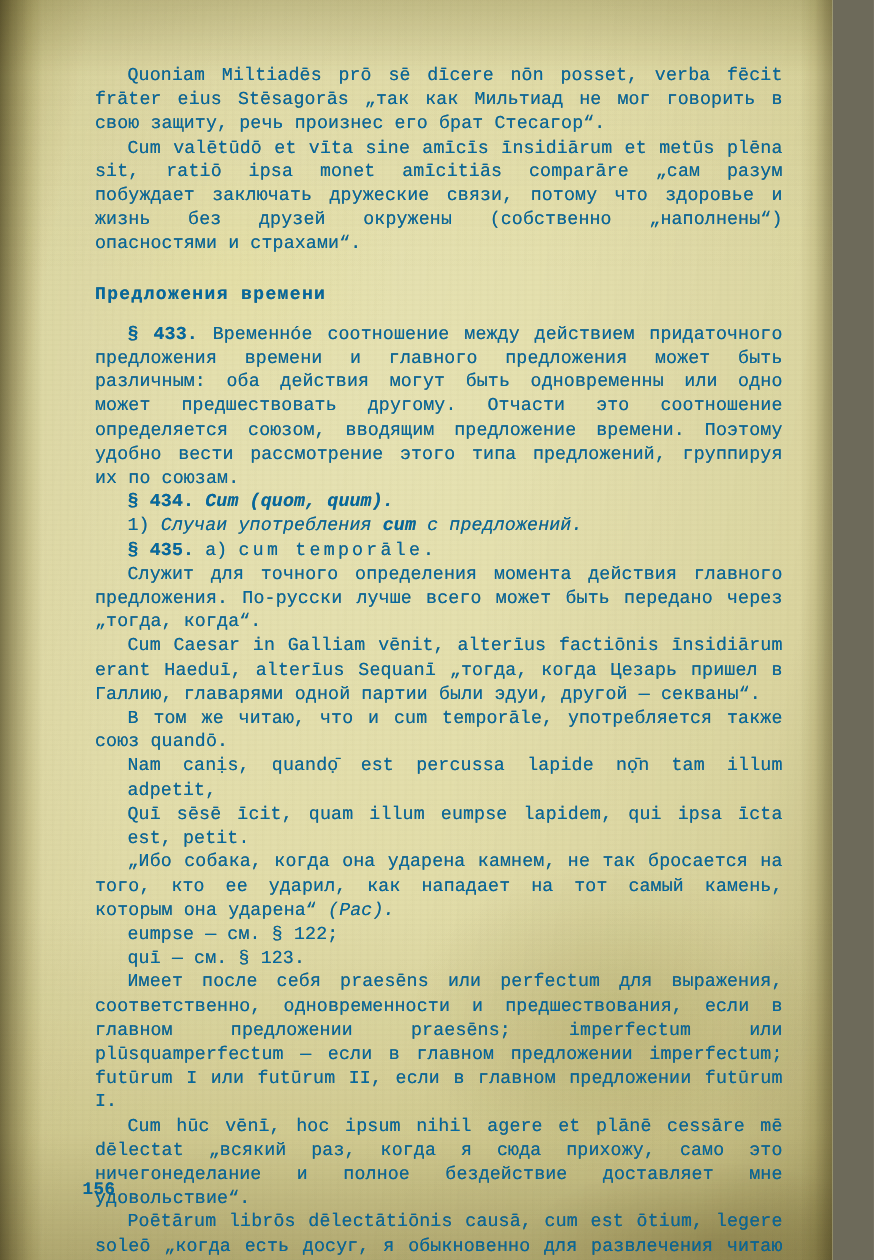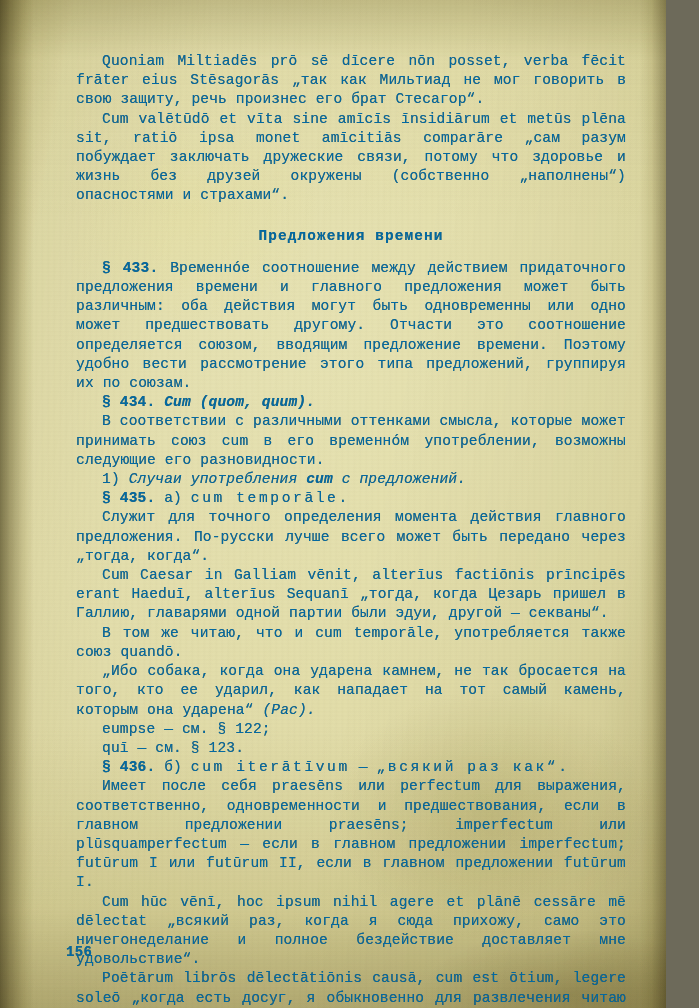--- a/index.html
+++ b/index.html
@@ -102,21 +102,20 @@
     margin: 0;
     text-indent: 26px;
     text-align: justify;
   }
   .para.hang { text-indent: 0; padding-left: 26px; }
   .gap-med { height: 13px; }
   .gap-large { height: 21px; }
 
   .section-heading {
     margin: 0;
-    text-align: center;
     font-weight: bold;
     font-size: 14.4px;
     letter-spacing: 1.1px;
   }
   .it  { font-style: italic; }
   .bi { font-weight: bold; font-style: italic; }
   .spaced { letter-spacing: 2.6px; }
   .sect-sign { font-weight: bold; margin-top: 44px; }
 
   .page-number {
@@ -158,45 +157,43 @@
 
     <p class="section-heading">Предложения времени</p>
 
     <div class="gap-med"></div>
 
     <p class="para"><span class="sect-sign">§ 433.</span><span> </span><span>Временнóе соотношение между действием придаточного предложения времени и главного предложения может быть различным: оба действия могут быть одновременны или одно может предшествовать другому. Отчасти это соотношение определяется союзом, вводящим предложение времени. Поэтому удобно вести рассмотрение этого типа предложений, группируя их по союзам.</span></p>
 
     <p class="para"><span class="sect-sign">§ 434.</span>
       <span class="bi">Cum (quom, quum).</span></p>
 
-    <p class="para">В соответствии с различными оттенками смысла, которые может принимать союз cum в его временнóм употреблении, возможны следующие его разновидности.</p>
 
     <p class="para"><span>1)</span>
       <span class="it">Случаи употребления </span><span class="bi">cum</span><span class="it"> с предложений.</span></p>
 
     <p class="para"><span class="sect-sign">§ 435.</span>
       <span>а)</span>
       <span class="spaced">cum temporāle</span><span>.</span></p>
 
     <p class="para">Служит для точного определения момента действия главного предложения. По-русски лучше всего может быть передано через „тогда, когда“.</p>
 
-    <p class="para"><span>Cum Caesar in Galliam vēnit, alterīus factiōnis prīncipēs erant Haeduī, alterīus Sequanī </span><span>„тогда, когда Цезарь пришел в Галлию, главарями одной партии были эдуи, другой — секваны“.</span></p>
+    <p class="para"><span>Cum Caesar in Galliam vēnit, alterīus factiōnis īnsidiārum erant Haeduī, alterīus Sequanī </span><span>„тогда, когда Цезарь пришел в Галлию, главарями одной партии были эдуи, другой — секваны“.</span></p>
 
     <p class="para"><span>В том же читаю, что и </span><span>cum temporāle</span><span>, употребляется также союз quandō.</span></p>
 
 
+    <p class="para hang">Nam canịs, quandọ̄ est percussa lapide nọ̄n tam illum adpetit,</p>
+    <p class="para hang">Quī sēsē īcit, quam illum eumpse lapidem, qui ipsa īcta est, petit.</p>
 
     <p class="para"><span>„Ибо собака, когда она ударена камнем, не так бросается на того, кто ее ударил, как нападает на тот самый камень, которым она ударена“ </span><span class="it">(Pac).</span></p>
 
     <p class="para hang">eumpse — см. § 122;</p>
     <p class="para hang">quī — см. § 123.</p>
 
-    <p class="para"><span class="sect-sign">§ 436.</span>
-      <span>б)</span>
-      <span class="spaced">cum iterātīvum</span><span> — </span><span class="spaced">„всякий раз как“.</span></p>
 
     <p class="para">Имеет после себя praesēns или perfectum для выражения, соответственно, одновременности и предшествования, если в главном предложении praesēns; imperfectum или plūsquamperfectum — если в главном предложении imperfectum; futūrum I или futūrum II, если в главном предложении futūrum I.</p>
 
     <p class="para"><span>Cum hūc vēnī, hoc ipsum nihil agere et plānē cessāre mē dēlectat </span><span>„всякий раз, когда я сюда прихожу, само это ничегонеделание и полное бездействие доставляет мне удовольствие“.</span></p>
 
     <p class="para"><span>Poētārum librōs dēlectātiōnis causā, cum est ōtium, legere soleō </span><span>„когда есть досуг, я обыкновенно для развлечения читаю книги поэтов“.</span></p>
 
   </div>
 
   <div class="page-number">156</div>

